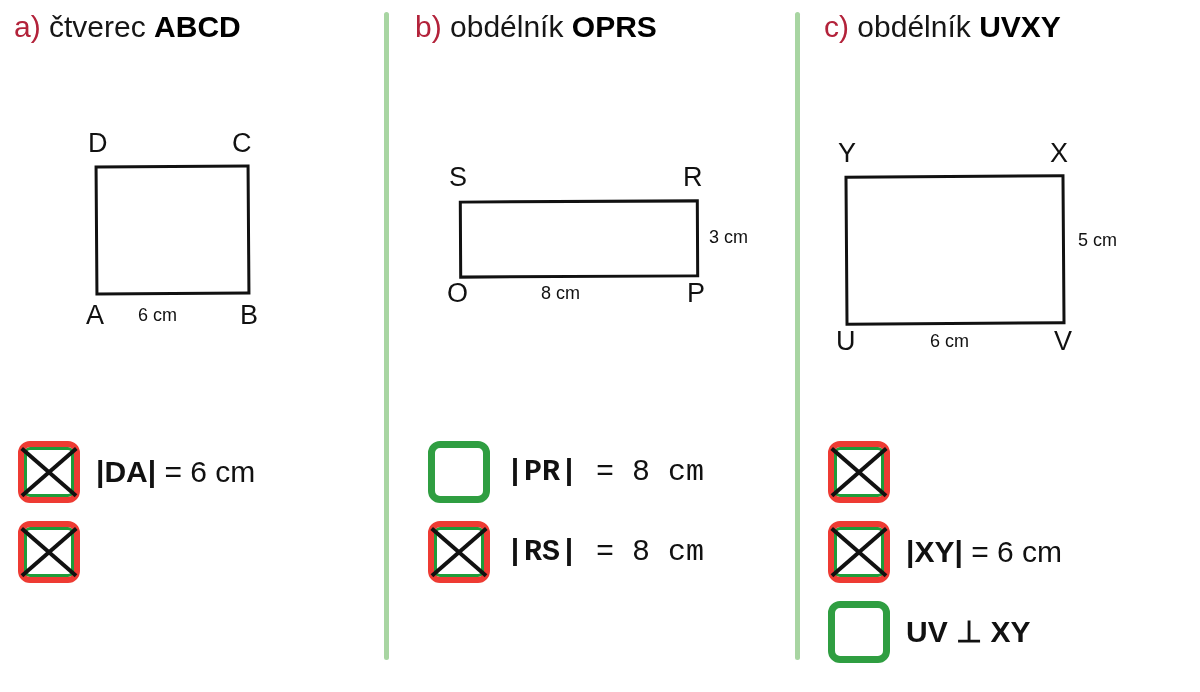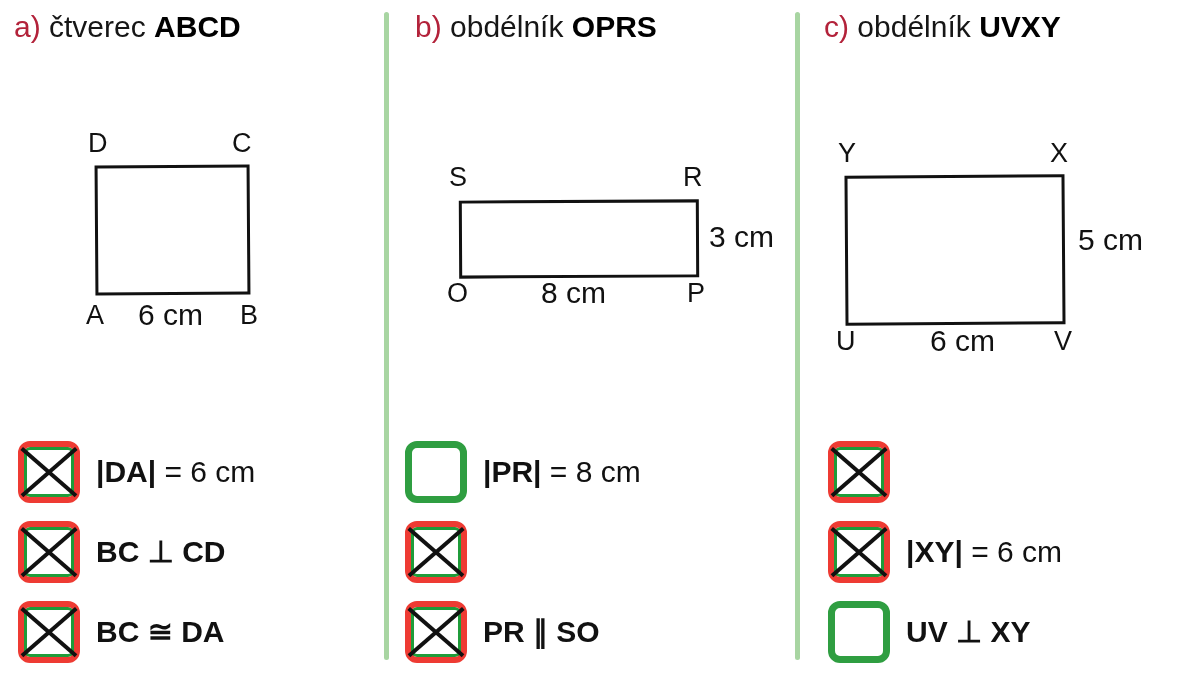--- a/index.html
+++ b/index.html
@@ -66,21 +66,21 @@
   .shape-uvxy { left: 45px; top: 45px; width: 220px; height: 150px;
                 transform: rotate(-0.4deg); }
 
   .vlabel, .dim {
     position: absolute;
     font-size: 27px;
     line-height: 30px;
     color: #111;
     white-space: nowrap;
   }
-  .dim { font-size: 30px; text-align: center; }
+  .dim { font-size: 18px; text-align: center; }
 
   
   .fig-a .lbl-D { left: 88px;  top: 8px; }
   .fig-a .lbl-C { left: 232px; top: 8px; }
   .fig-a .lbl-A { left: 86px;  top: 180px; }
   .fig-a .lbl-B { left: 240px; top: 180px; }
   .fig-a .dim-bottom { left: 138px; top: 180px; }
 
   
   .fig-b .lbl-S { left: 60px;  top: 12px; }
@@ -94,21 +94,21 @@
   .fig-c .lbl-Y { left: 38px;  top: 8px; }
   .fig-c .lbl-X { left: 250px; top: 8px; }
   .fig-c .lbl-U { left: 36px;  top: 196px; }
   .fig-c .lbl-V { left: 254px; top: 196px; }
   .fig-c .dim-bottom { left: 130px; top: 196px; }
   .fig-c .dim-right  { left: 278px; top: 95px; }
 
   
   .answers { position: absolute; top: 432px; }
   .col-a .answers { left: 18px; }
-  .col-b .answers { left: 16px; }
+  .col-b .answers { left: 39px; font-family: Liberation Mono, monospace; }
   .col-c .answers { left: 28px; }
 
   .answer-row {
     display: flex;
     align-items: center;
     height: 80px;
   }
   .checkbox {
     position: relative;
     width: 62px; height: 62px;
@@ -175,31 +175,20 @@
         <div class="checkbox checked">
           <div class="cross"></div>
         </div>
         <div class="answer-text">
           <span class="b">|DA|</span><span class="r"> = 6 cm</span>
         </div>
       </div>
       <div class="answer-row">
         <div class="checkbox checked">
           <div class="cross"></div>
-        </div>
-        <div class="answer-text">
-          <span class="b">BC ⊥ CD</span><span class="r"></span>
-        </div>
-      </div>
-      <div class="answer-row">
-        <div class="checkbox checked">
-          <div class="cross"></div>
-        </div>
-        <div class="answer-text">
-          <span class="b">BC ≅ DA</span><span class="r"></span>
         </div>
       </div>
     </div>
   </div>
 
   <div class="col col-b">
     <div class="heading">
       <span class="marker">b)</span>
       <span class="word">obdélník</span>
       <span class="name">OPRS</span>
@@ -219,27 +208,22 @@
       <div class="answer-row">
         <div class="checkbox unchecked"></div>
         <div class="answer-text">
           <span class="b">|PR|</span><span class="r"> = 8 cm</span>
         </div>
       </div>
       <div class="answer-row">
         <div class="checkbox checked">
           <div class="cross"></div>
         </div>
-      </div>
-      <div class="answer-row">
-        <div class="checkbox checked">
-          <div class="cross"></div>
-        </div>
-        <div class="answer-text">
-          <span class="b">PR ∥ SO</span><span class="r"></span>
+        <div class="answer-text">
+          <span class="b">|RS|</span><span class="r"> = 8 cm</span>
         </div>
       </div>
     </div>
   </div>
 
   <div class="col col-c">
     <div class="heading">
       <span class="marker">c)</span>
       <span class="word">obdélník</span>
       <span class="name">UVXY</span>

